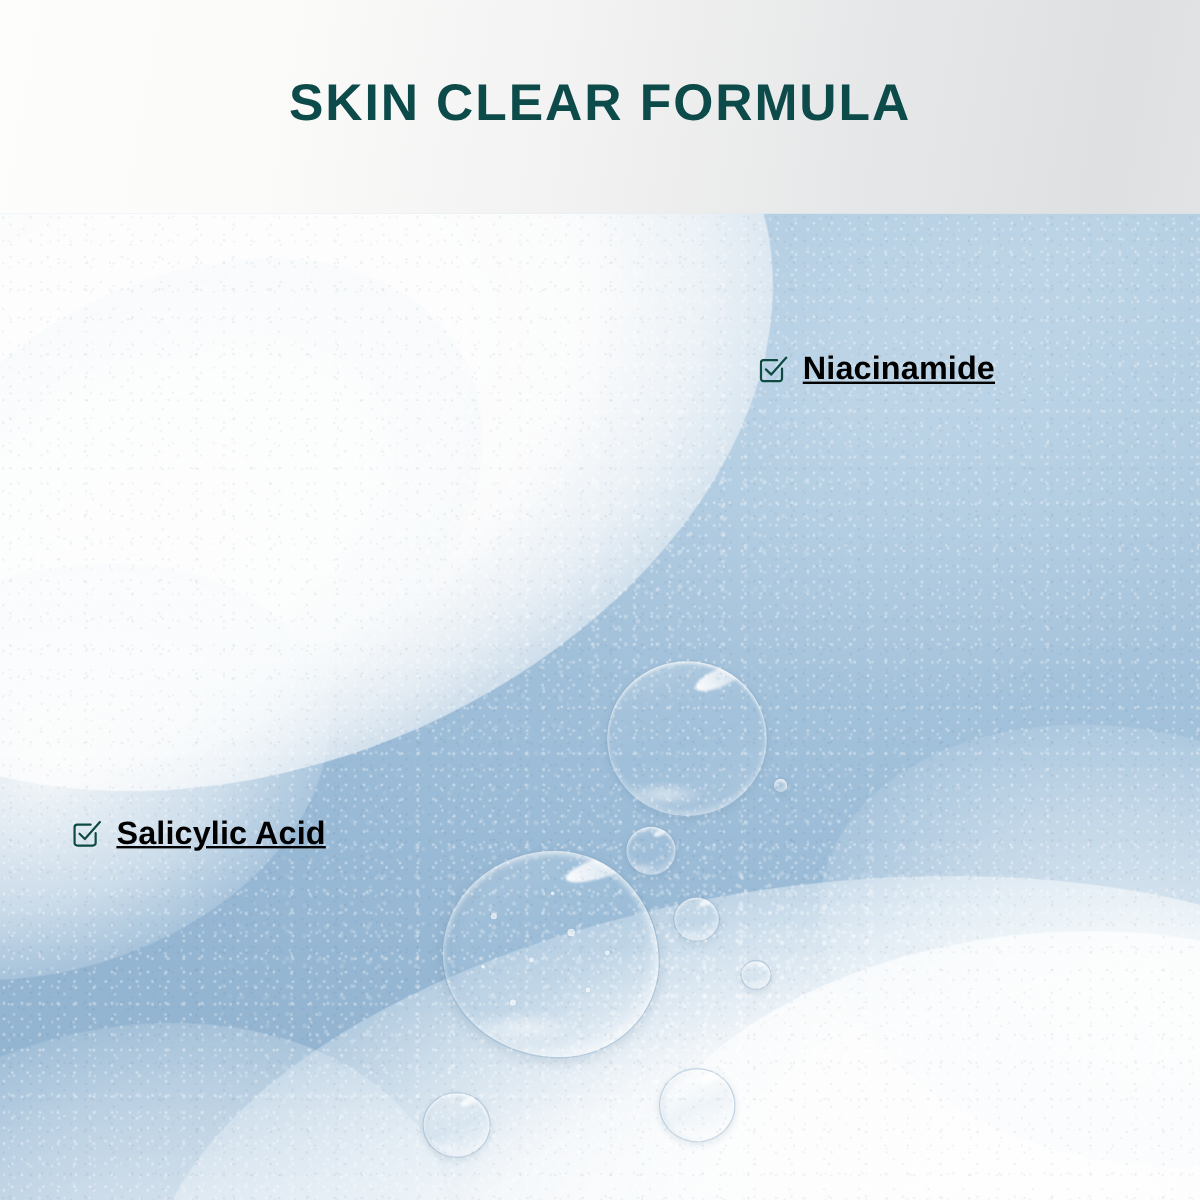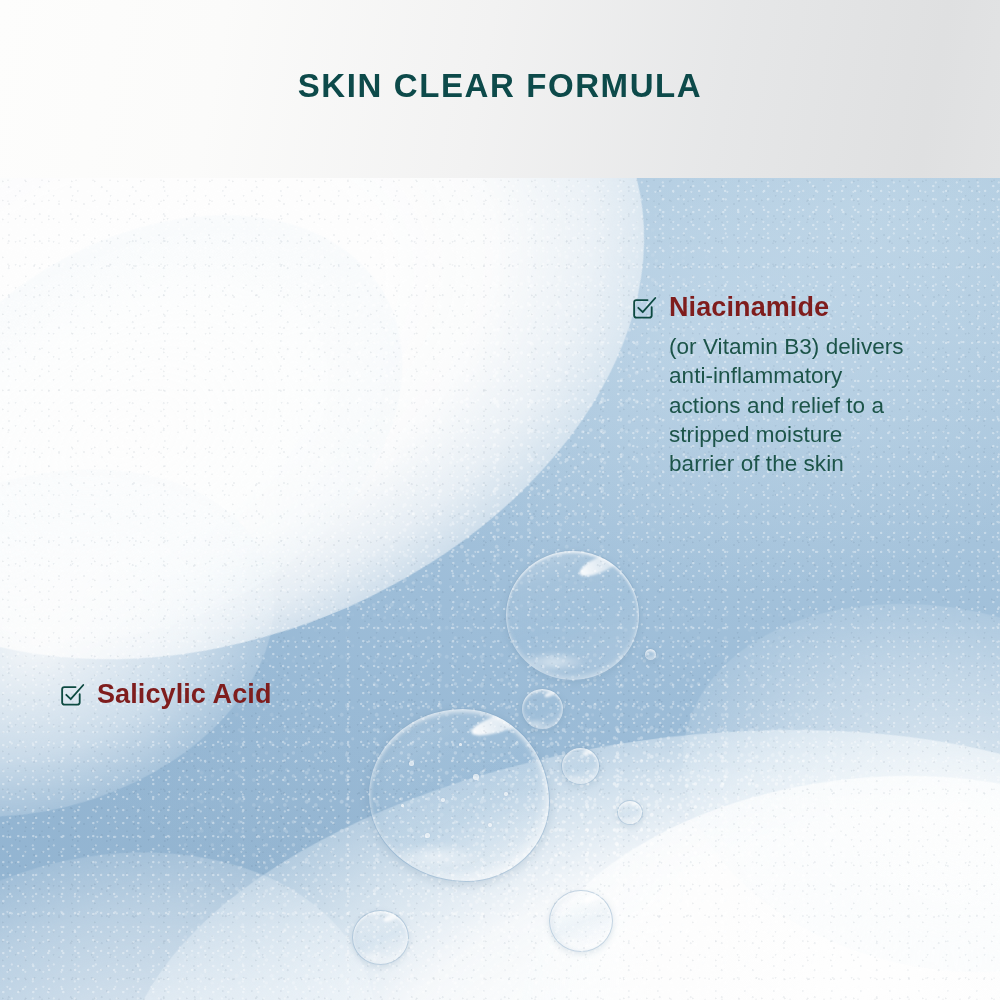--- a/index.html
+++ b/index.html
@@ -28,21 +28,21 @@
   }
   .header-title {
     position: absolute;
     left: 0;
     top: 0;
     width: 1000px;
     height: 178px;
     display: flex;
     align-items: center;
     justify-content: center;
-    font-size: 33px;
+    font-size: 43px;
     font-weight: 700;
     letter-spacing: 1.6px;
     color: #0d4a4a;
     z-index: 31;
     padding-bottom: 6px;
     box-sizing: border-box;
     white-space: nowrap;
   }
 
   
@@ -271,24 +271,25 @@
   }
   .check-icon {
     flex: 0 0 auto;
     width: 27px;
     height: 27px;
     margin-top: 2px;
   }
   .feature-title {
     font-size: 27px;
     font-weight: 700;
-    color: #7f1d1d;
+    color: #000000;
     line-height: 1.05;
     letter-spacing: .1px;
     white-space: nowrap;
+    text-decoration: underline;
   }
   .feature-body {
     margin-top: 10px;
     font-size: 22.5px;
     line-height: 1.30;
     color: #1c5449;
     letter-spacing: .05px;
     white-space: pre-line;
   }
   .feature-niacinamide .feature-body { margin-left: 39px; }
@@ -340,25 +341,20 @@
   <div class="feature feature-niacinamide">
     <div class="feature-head">
       <span class="check-icon">
         <svg viewBox="0 0 28 28" width="27" height="27" fill="none" stroke="#0d4a41" stroke-width="1.9" stroke-linecap="round" stroke-linejoin="round">
           <path d="M22.5 12.6 V21.2 a2.3 2.3 0 0 1 -2.3 2.3 H6.6 a2.3 2.3 0 0 1 -2.3 -2.3 V7.6 a2.3 2.3 0 0 1 2.3 -2.3 H18.2"></path>
           <path d="M8.6 13.3 L13.2 17.8 L26.2 3.1"></path>
         </svg>
       </span>
       <span class="feature-title">Niacinamide</span>
     </div>
-    <div class="feature-body">(or Vitamin B3) delivers
-anti-inflammatory
-actions and relief to a
-stripped moisture
-barrier of the skin</div>
   </div>
 
   <div class="feature feature-salicylic">
     <div class="feature-head">
       <span class="check-icon">
         <svg viewBox="0 0 28 28" width="27" height="27" fill="none" stroke="#0d4a41" stroke-width="1.9" stroke-linecap="round" stroke-linejoin="round">
           <path d="M22.5 12.6 V21.2 a2.3 2.3 0 0 1 -2.3 2.3 H6.6 a2.3 2.3 0 0 1 -2.3 -2.3 V7.6 a2.3 2.3 0 0 1 2.3 -2.3 H18.2"></path>
           <path d="M8.6 13.3 L13.2 17.8 L26.2 3.1"></path>
         </svg>
       </span>

